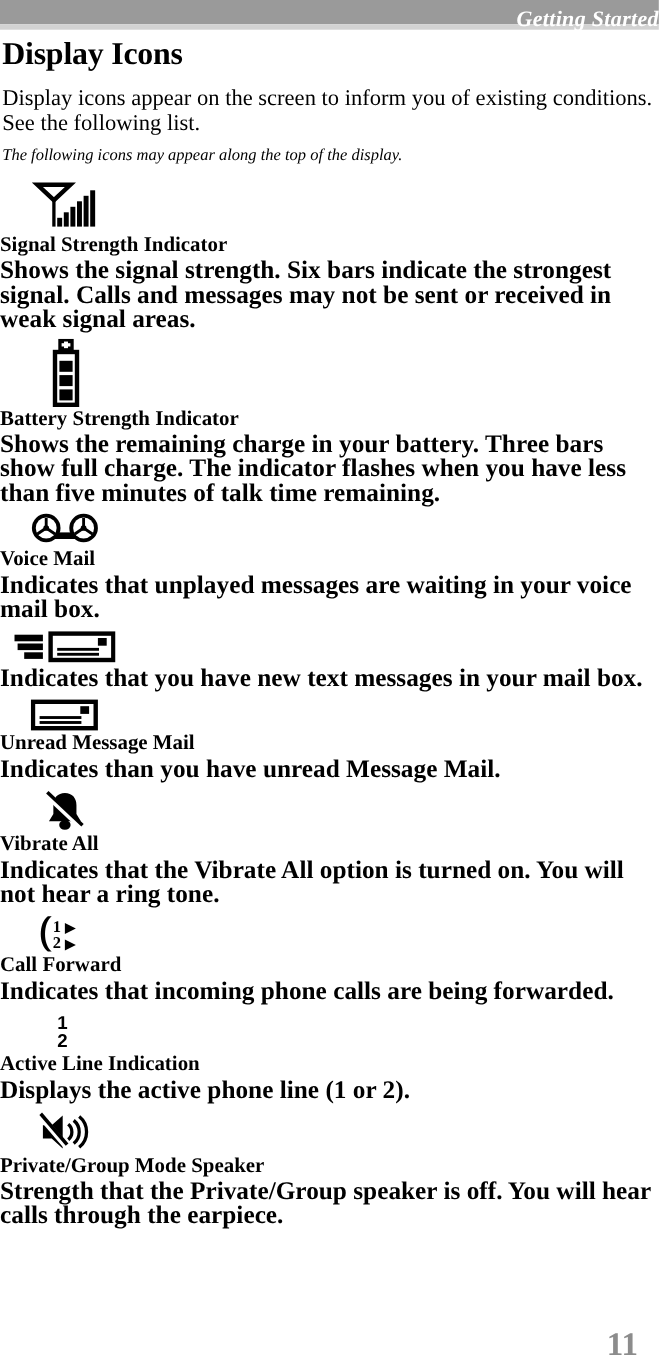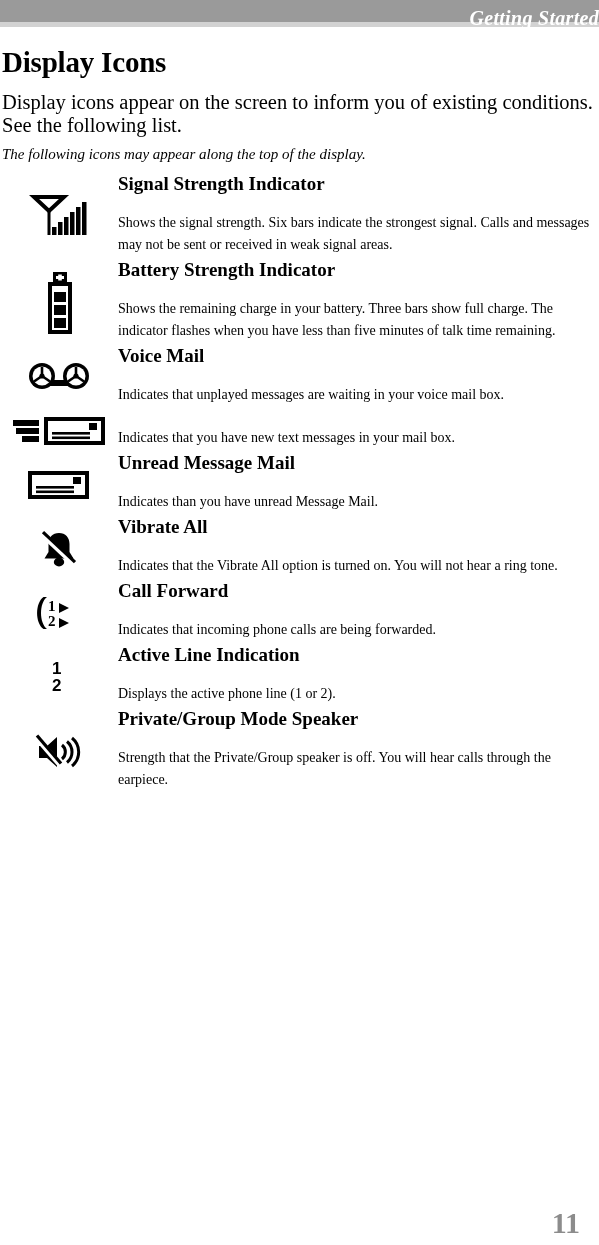--- a/index.html
+++ b/index.html
@@ -43,21 +43,21 @@
     font-weight: bold;
     font-style: italic;
     font-size: 20px;
     letter-spacing: 0.3px;
     white-space: nowrap;
   }
 
   
   .page {
     position: absolute;
-    top: 27px;
+    top: 14px;
     left: 0px;
     width: 599px;
   }
 
   h1.page-title {
     margin: 18px 0 0 0;
     padding: 0 0 0 2px;
     font-size: 29px;
     font-weight: bold;
     letter-spacing: -0.2px;
@@ -82,44 +82,46 @@
   }
 
   
   .icon-list {
     margin: 10px 0 0 0;
     padding: 0;
     list-style: none;
   }
   .icon-row {
     display: flex;
-    align-items: center;
+    align-items: flex-start;
     margin: 0 0 3px 0;
+    flex-direction: column;
   }
   .icon-cell {
     width: 118px;
     min-width: 118px;
     display: flex;
     justify-content: center;
     padding-top: 4px;
   }
   .text-cell {
     flex: 1;
     padding-right: 6px;
   }
   .entry-title {
     font-size: 19px;
     font-weight: bold;
     line-height: 21px;
     margin: 0;
   }
   .entry-desc {
-    font-size: 14px;
+    font-size: 23px;
     line-height: 22px;
-    margin: 18px 0 0 0;
+    margin: 2px 0 0 0;
+    font-weight: bold;
   }
 
   
   .glyph { display: block; }
 
   
   .page-number {
     position: absolute;
     right: 19px;
     bottom: 6px;

